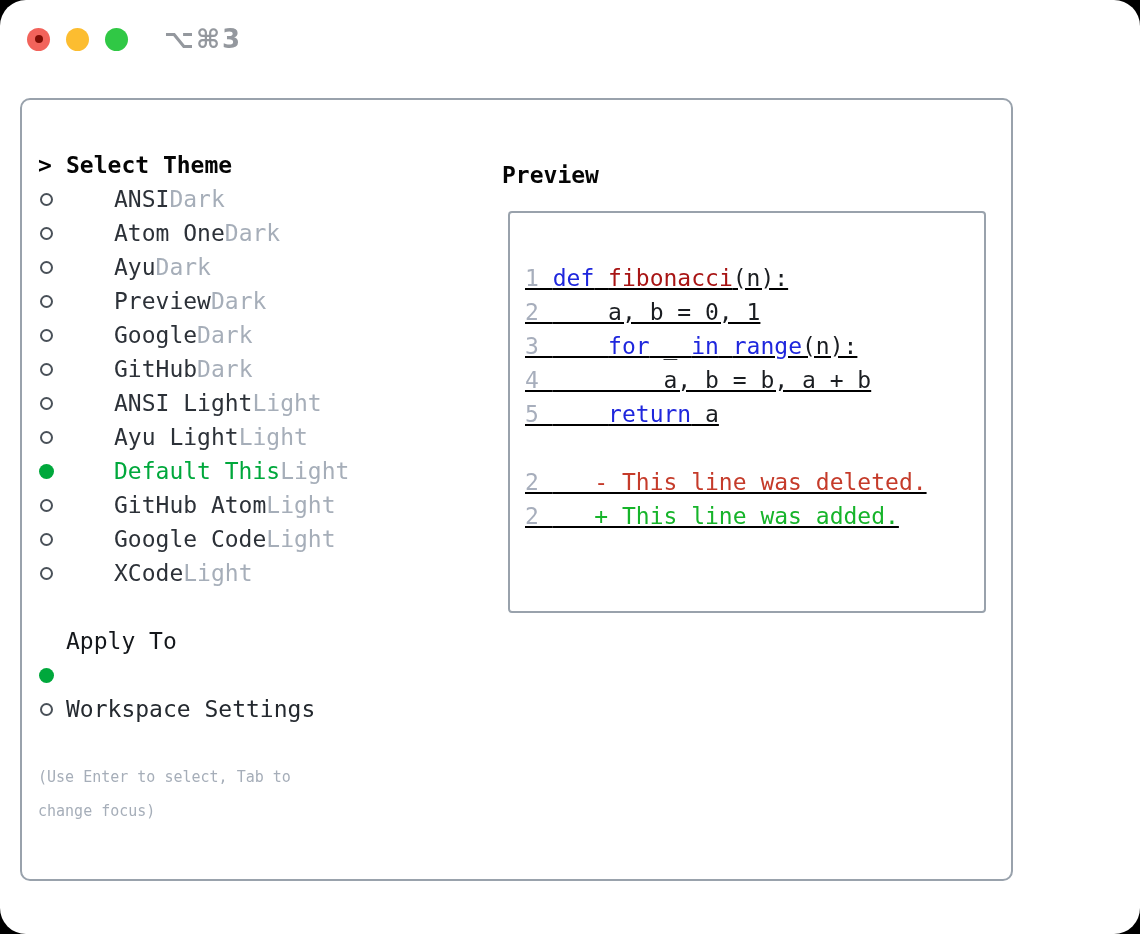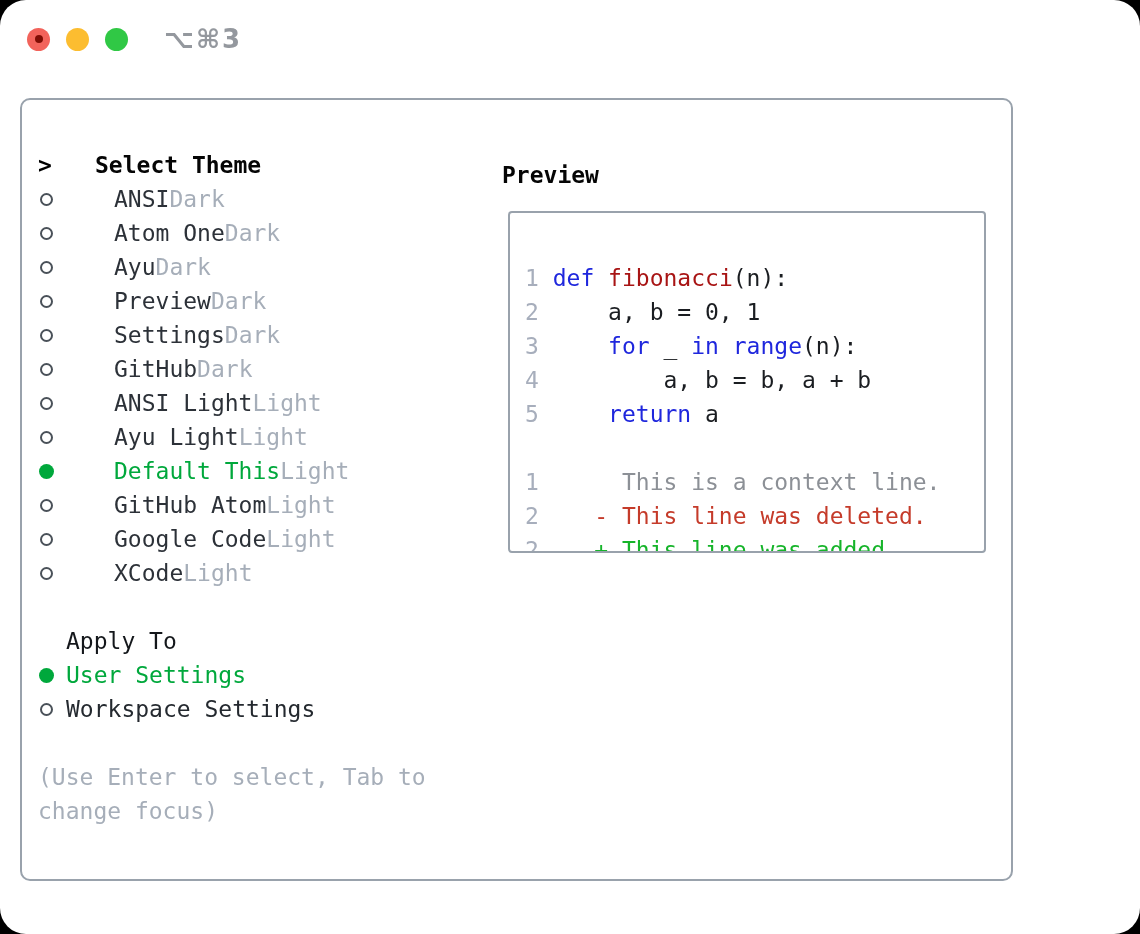--- a/index.html
+++ b/index.html
@@ -40,36 +40,36 @@
     position:absolute;left:20px;top:98px;width:993px;height:783px;
     border:2px solid var(--border);border-radius:10px;background:#fff;
   }
   .row{display:flex;align-items:center;height:34px;white-space:pre;}
   .prefix{width:28px;display:flex;align-items:center;justify-content:flex-start;flex:none;}
   .radio{width:13px;height:13px;border-radius:50%;border:2px solid #4a5159;margin-left:2px;}
   .radio.on{width:15px;height:15px;border:none;background:var(--sel);margin-left:1px;}
   .prompt{color:#000;font-weight:bold;font-size:23px;}
   
   .left-col{position:absolute;left:16px;top:48px;font-size:23px;}
-  .menu-header-label{font-weight:bold;color:#050505;margin-left:29px;}
+  .menu-header-label{font-weight:bold;color:#050505;}
   .t-name{color:var(--name);margin-left:48px;}
   .t-name.selected{color:var(--sel);}
   .t-variant{color:var(--suffix);}
   .apply-header{margin-top:34px;}
   .apply-header-label{color:#14171b;}
   .o-label{color:#24292f;}
   .o-label.selected{color:var(--sel);}
-  .hint{margin-top:34px;color:var(--hint);font-size:23px;line-height:34px;white-space:pre;}
+  .hint{margin-top:34px;color:var(--hint);font-size:15px;line-height:34px;white-space:pre;}
   
   .right-col{position:absolute;left:480px;top:58px;font-size:23px;}
   .preview-header{font-weight:bold;color:#050505;height:34px;line-height:34px;}
   .preview-box{
-    margin-left:6px;margin-top:19px;width:478px;height:342px;
+    margin-left:6px;margin-top:19px;width:478px;height:402px;
     border:2px solid var(--border);border-radius:4px;background:#fff;
-    padding:48px 0 0 15px;overflow:hidden;
+    padding:48px 0 0 15px;overflow:hidden;text-decoration:underline;
   }
   .pline{height:34px;line-height:34px;white-space:pre;font-size:23px;}
   .seg-num{color:var(--num);}
   .seg-kw{color:var(--kw);}
   .seg-fn{color:var(--fn);}
   .seg-code{color:var(--code);}
   .seg-ctx{color:var(--ctx);}
   .seg-del{color:var(--del);}
   .seg-add{color:var(--add);}
 </style>
@@ -92,54 +92,53 @@
     <div class="left-col">
       <div class="row">
         <span class="prefix"><span class="prompt">&gt;</span></span>
         <span class="menu-header-label">Select Theme</span>
       </div>
       <div id="theme-list">
           <div class="row"><span class="prefix"><span class="radio"></span></span><span class="t-name">ANSI</span> <span class="t-variant">Dark</span></div>
           <div class="row"><span class="prefix"><span class="radio"></span></span><span class="t-name">Atom One</span> <span class="t-variant">Dark</span></div>
           <div class="row"><span class="prefix"><span class="radio"></span></span><span class="t-name">Ayu</span> <span class="t-variant">Dark</span></div>
           <div class="row"><span class="prefix"><span class="radio"></span></span><span class="t-name">Preview</span> <span class="t-variant">Dark</span></div>
-          <div class="row"><span class="prefix"><span class="radio"></span></span><span class="t-name">Settings</span> <span class="t-variant">Dark</span></div>
+          <div class="row"><span class="prefix"><span class="radio"></span></span><span class="t-name">Google</span> <span class="t-variant">Dark</span></div>
           <div class="row"><span class="prefix"><span class="radio"></span></span><span class="t-name">GitHub</span> <span class="t-variant">Dark</span></div>
           <div class="row"><span class="prefix"><span class="radio"></span></span><span class="t-name">ANSI Light</span> <span class="t-variant">Light</span></div>
           <div class="row"><span class="prefix"><span class="radio"></span></span><span class="t-name">Ayu Light</span> <span class="t-variant">Light</span></div>
           <div class="row"><span class="prefix"><span class="radio on"></span></span><span class="t-name selected">Default This</span> <span class="t-variant">Light</span></div>
           <div class="row"><span class="prefix"><span class="radio"></span></span><span class="t-name">GitHub Atom</span> <span class="t-variant">Light</span></div>
           <div class="row"><span class="prefix"><span class="radio"></span></span><span class="t-name">Google Code</span> <span class="t-variant">Light</span></div>
           <div class="row"><span class="prefix"><span class="radio"></span></span><span class="t-name">XCode</span> <span class="t-variant">Light</span></div>
         </div>
 
       <div class="row apply-header">
         <span class="prefix"></span>
         <span class="apply-header-label">Apply To</span>
       </div>
       <div id="apply-list">
-          <div class="row"><span class="prefix"><span class="radio on"></span></span><span class="o-label selected">User Settings</span></div>
+          <div class="row"><span class="prefix"><span class="radio on"></span></span></div>
           <div class="row"><span class="prefix"><span class="radio"></span></span><span class="o-label">Workspace Settings</span></div>
         </div>
 
       <div class="hint">(Use Enter to select, Tab to
 change focus)</div>
     </div>
 
     <div class="right-col">
       <div class="preview-header">Preview</div>
       <div class="preview-box">
         <div id="preview-code">
             <div class="pline"><span class="seg-num">1 </span><span class="seg-kw">def</span><span class="seg-code"> </span><span class="seg-fn">fibonacci</span><span class="seg-code">(n):</span></div>
             <div class="pline"><span class="seg-num">2 </span><span class="seg-code">    a, b = 0, 1</span></div>
             <div class="pline"><span class="seg-num">3 </span><span class="seg-code">    </span><span class="seg-kw">for</span><span class="seg-code"> _ </span><span class="seg-kw">in</span><span class="seg-code"> </span><span class="seg-kw">range</span><span class="seg-code">(n):</span></div>
             <div class="pline"><span class="seg-num">4 </span><span class="seg-code">        a, b = b, a + b</span></div>
             <div class="pline"><span class="seg-num">5 </span><span class="seg-code">    </span><span class="seg-kw">return</span><span class="seg-code"> a</span></div>
             <div class="pline"></div>
-            <div class="pline"><span class="seg-num">1 </span><span class="seg-ctx">     This is a context line.</span></div>
             <div class="pline"><span class="seg-num">2 </span><span class="seg-del">   - This line was deleted.</span></div>
             <div class="pline"><span class="seg-num">2 </span><span class="seg-add">   + This line was added.</span></div>
           </div>
       </div>
     </div>
 
   </div>
 </div>
 
 </body></html>

